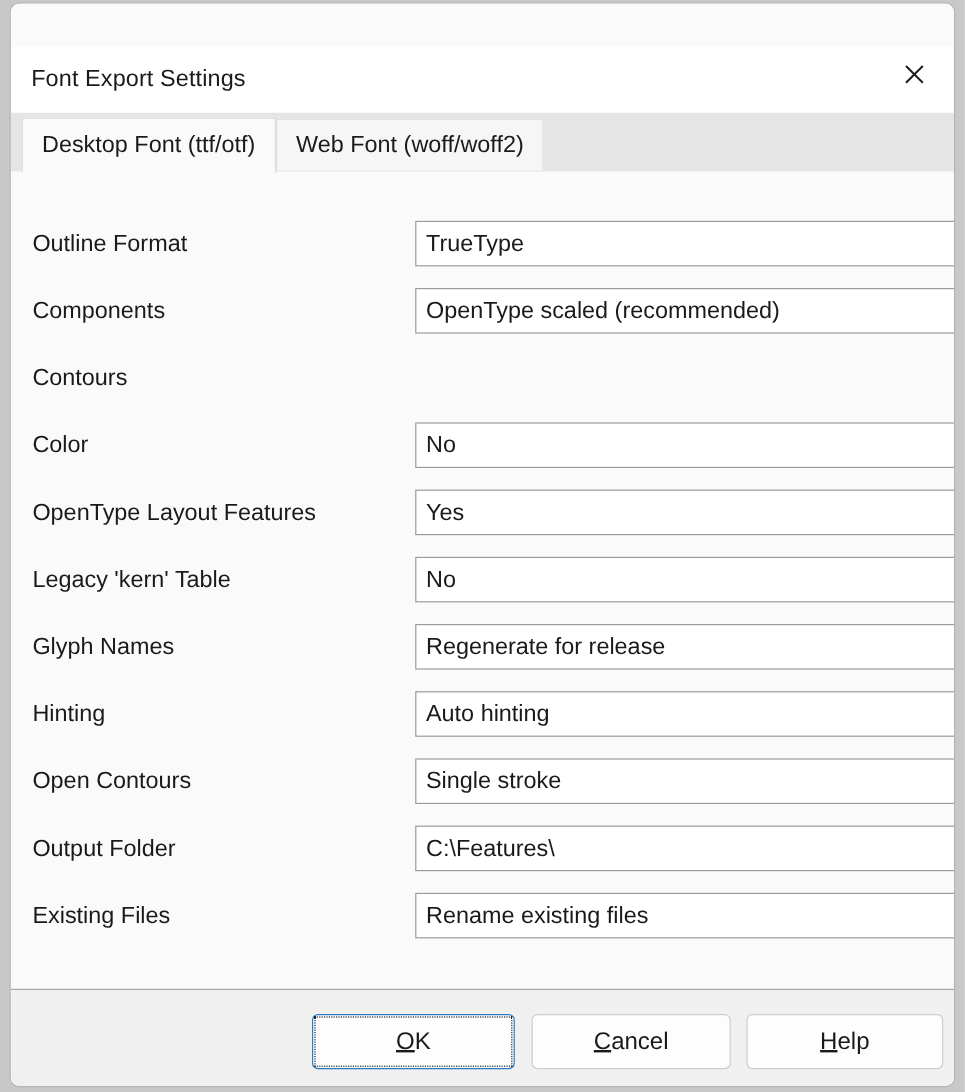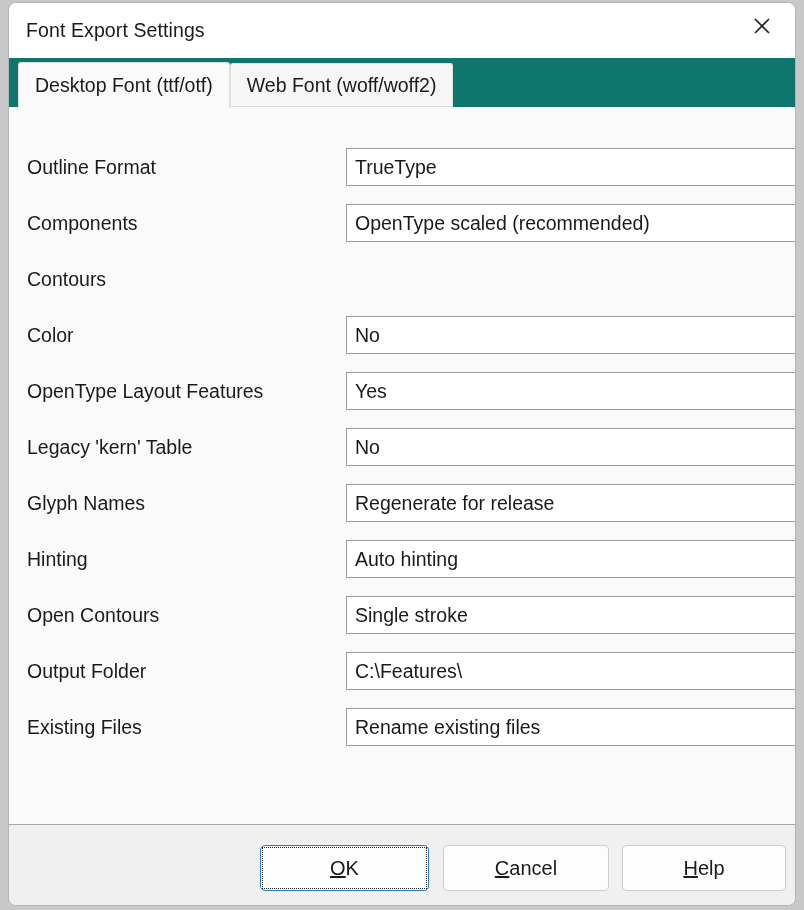--- a/index.html
+++ b/index.html
@@ -29,20 +29,21 @@
     display: flex;
     flex-direction: column;
   }
 
   
   .titlebar {
     height: 55px;
     background: #ffffff;
     flex: 0 0 auto;
     position: relative;
+    margin-top: 36px;
   }
   .title-text {
     position: absolute;
     left: 17px;
     top: 16px;
     font-size: 19.5px;
     color: #1a1a1a;
     letter-spacing: .1px;
     white-space: nowrap;
   }
@@ -55,21 +56,21 @@
     display: flex;
     align-items: center;
     justify-content: center;
   }
   .close-btn svg { display: block; }
 
   
   .tabstrip {
     flex: 0 0 auto;
     height: 49px;
-    background: #0f766e;
+    background: #e5e5e5;
     position: relative;
     display: flex;
     align-items: flex-end;
     padding-left: 9px;
     box-sizing: border-box;
   }
   .tab {
     height: 45px;
     display: flex;
     align-items: center;

